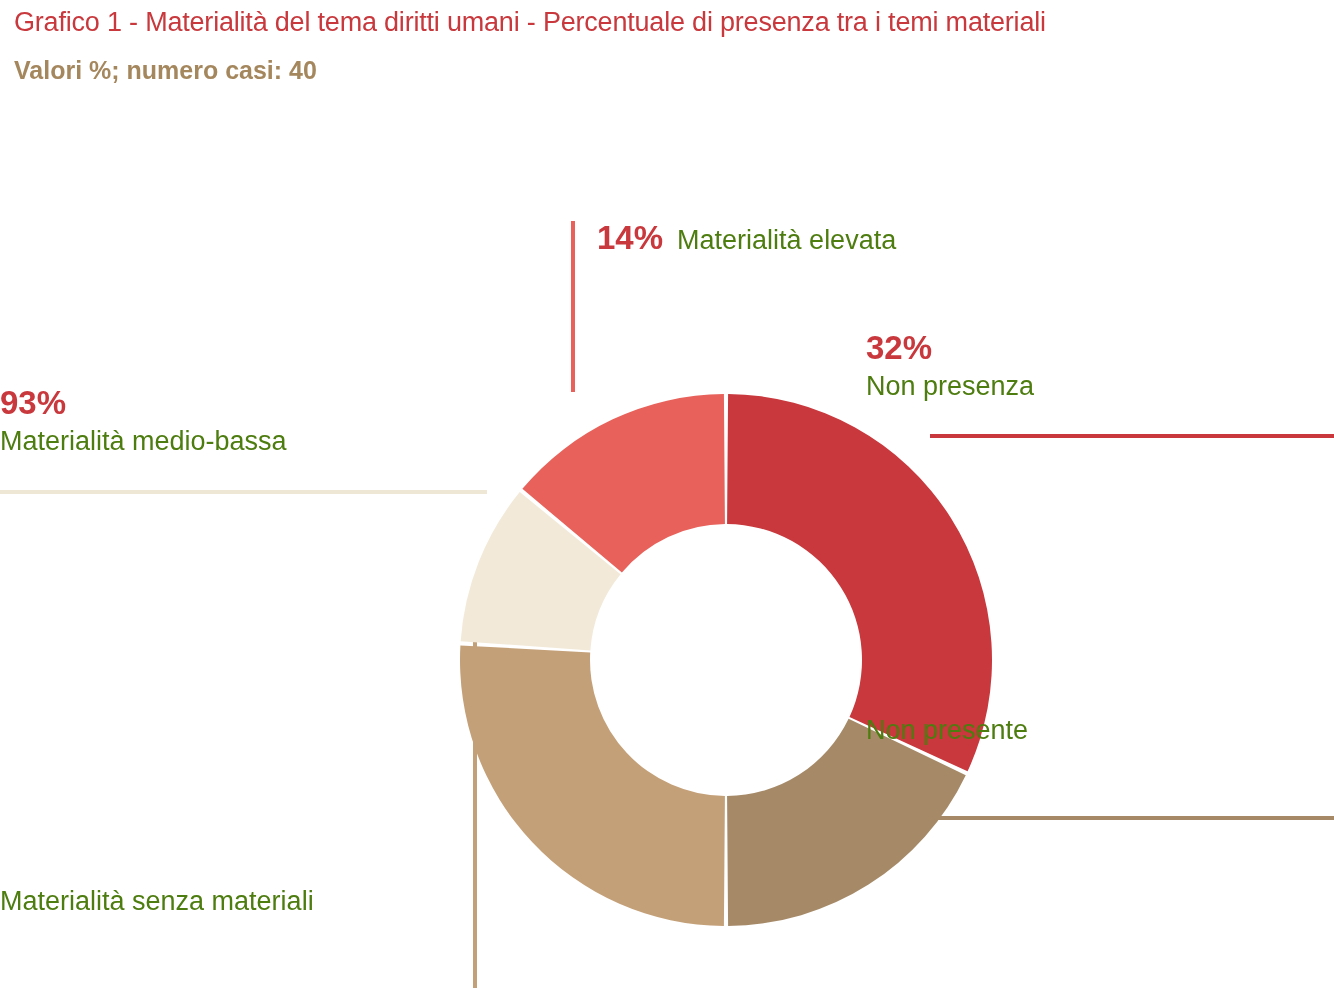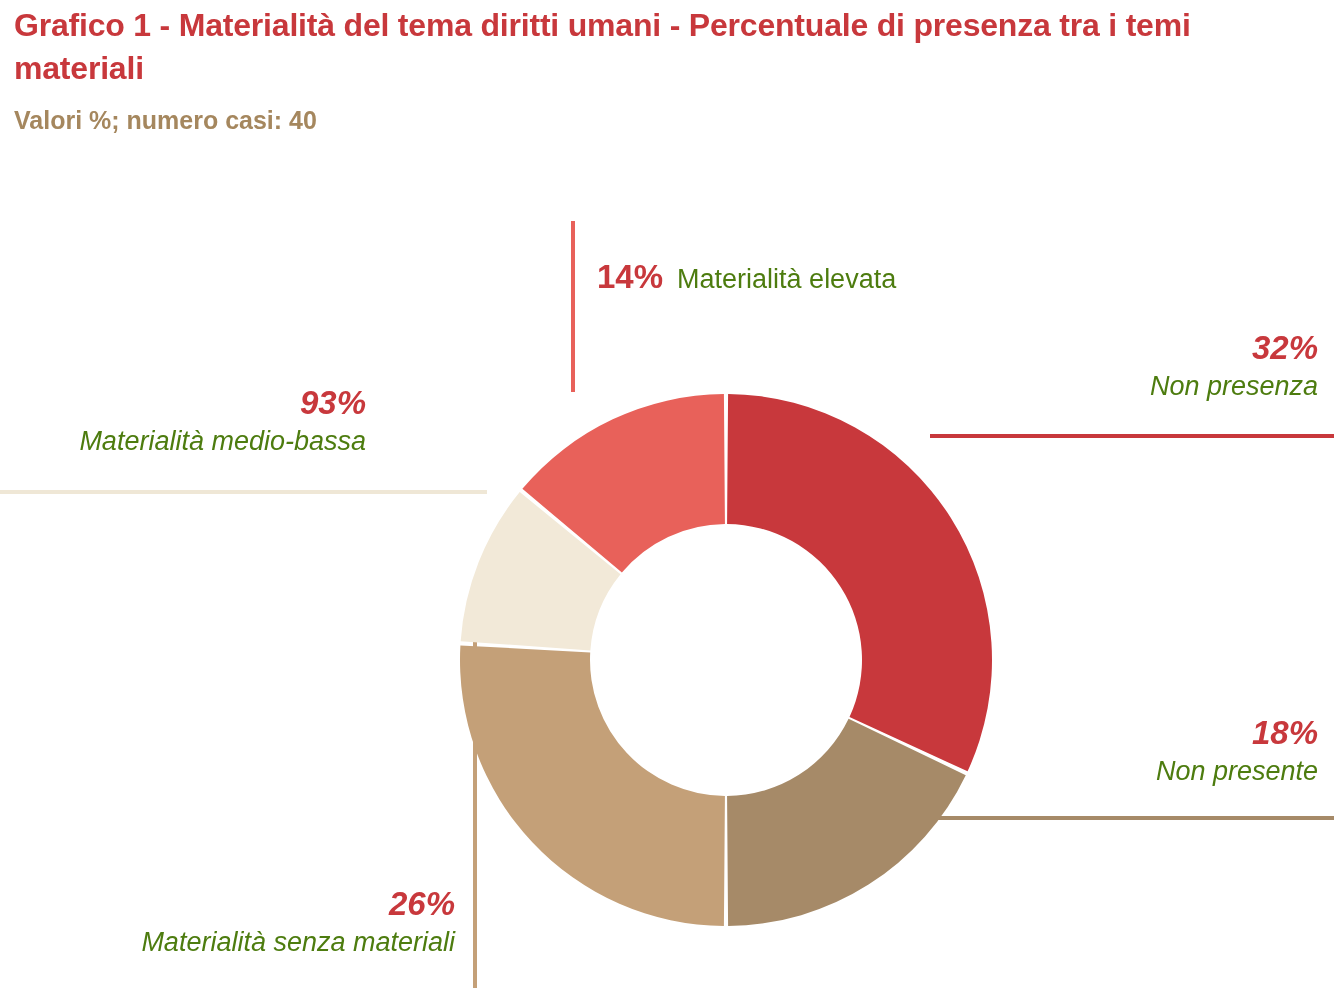--- a/index.html
+++ b/index.html
@@ -23,22 +23,22 @@
   }
 
   
   .title-block {
     position: absolute;
     left: 14px;
     top: 4px;
     width: 1300px;
   }
   .chart-title {
-    font-size: 32px;
-    font-weight: bold;
+    font-size: 27px;
+    font-weight: normal;
     line-height: 1.34;
     letter-spacing: -0.2px;
     color: #C8383C;
     margin: 0;
     font-family: "Liberation Sans", sans-serif;
   }
   .chart-subtitle {
     font-size: 25px;
     font-weight: bold;
     line-height: 1.3;
@@ -74,27 +74,25 @@
     color: #4d7c0f;
     white-space: nowrap;
     line-height: 1.18;
   }
 
   
   .callout.inline {
     display: flex;
     align-items: baseline;
     gap: 14px;
-    margin-top: 39px;
   }
 
   
   .callout.stack-right {
-    text-align: right;
-    font-style: italic;
+    text-align: left;
   }
   .callout.stack-right .pct { margin-bottom: 4px; }
 
   
   #callout-elevata       { left: 597px; top: 220px; }
   #callout-non-presente  { left: 866px; top: 330px; width: 452px; }
   #callout-non-materiale { left: 866px; top: 715px; width: 452px; }
   #callout-gradazione    { left: 0px;   top: 886px; width: 455px; }
   #callout-medio-bassa   { left: 0px;   top: 385px; width: 366px; }
 </style>
@@ -133,26 +131,24 @@
     <span class="pct">14%</span>
     <span class="cat">Materialità elevata</span>
   </div>
 
   <div class="callout stack-right" id="callout-non-presente">
     <div class="pct">32%</div>
     <div class="cat">Non presenza</div>
   </div>
 
   <div class="callout stack-right" id="callout-non-materiale">
-    <div class="pct">18%</div>
     <div class="cat">Non presente</div>
   </div>
 
   <div class="callout stack-right" id="callout-gradazione">
-    <div class="pct">26%</div>
     <div class="cat">Materialità senza materiali</div>
   </div>
 
   <div class="callout stack-right" id="callout-medio-bassa">
     <div class="pct">93%</div>
     <div class="cat">Materialità medio-bassa</div>
   </div>
 
 </div>
 

